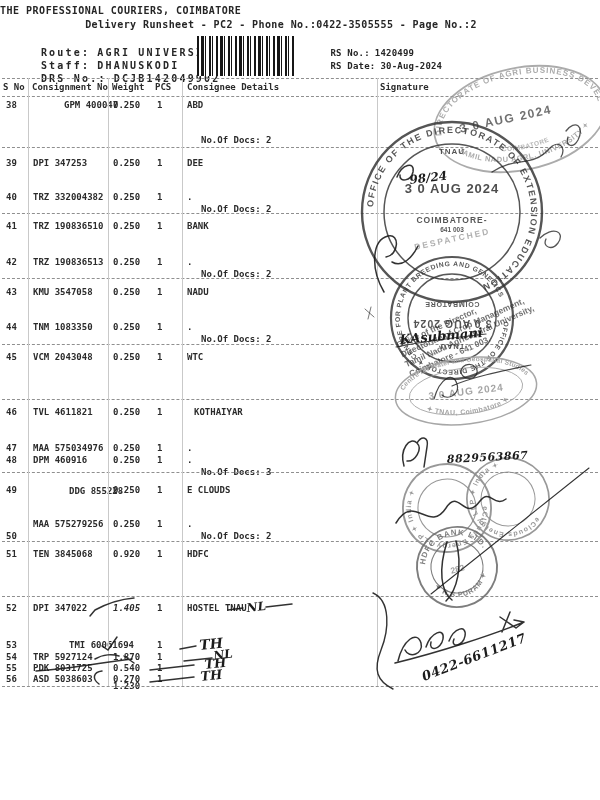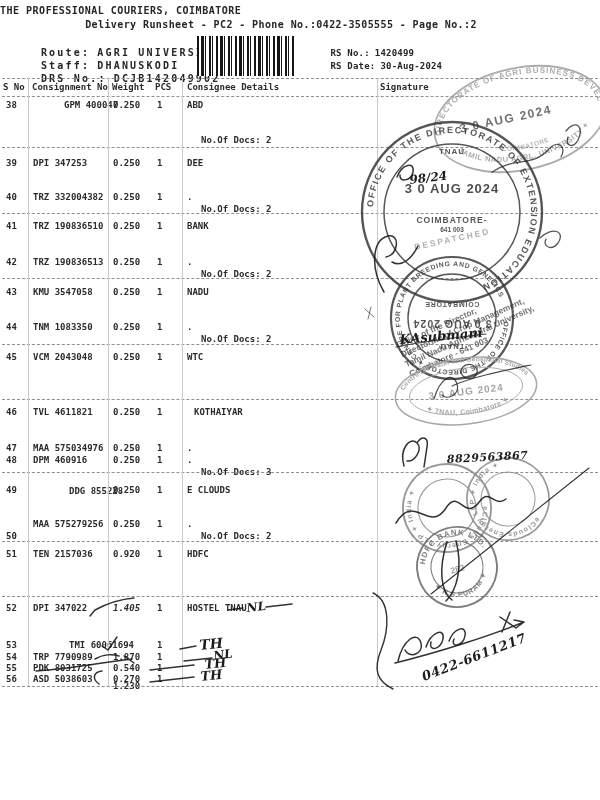--- a/index.html
+++ b/index.html
@@ -122,36 +122,36 @@
       <span class="cell" style="left: 113px; top: 485px;">0.250</span>
       <span class="cell" style="left: 157px; top: 485px;">1</span>
       <span class="cell" style="left: 187px; top: 485px;">E CLOUDS</span>
       <span class="cell" style="left: 6px; top: 519px; margin-top: 12px;">50</span>
       <span class="cell" style="left: 33px; top: 519px;">MAA 575279256</span>
       <span class="cell" style="left: 113px; top: 519px;">0.250</span>
       <span class="cell" style="left: 157px; top: 519px;">1</span>
       <span class="cell" style="left: 187px; top: 519px;">.</span>
       <span class="cell" style="left: 201px; top: 531px;">No.Of Docs: 2</span>
       <span class="cell" style="left: 6px; top: 549px;">51</span>
-      <span class="cell" style="left: 33px; top: 549px;">TEN 2157036</span>
+      <span class="cell" style="left: 33px; top: 549px;">TEN 3845068</span>
       <span class="cell" style="left: 113px; top: 549px;">0.920</span>
       <span class="cell" style="left: 157px; top: 549px;">1</span>
       <span class="cell" style="left: 187px; top: 549px;">HDFC</span>
       <span class="cell" style="left: 6px; top: 603px;">52</span>
       <span class="cell" style="left: 33px; top: 603px;">DPI 347022</span>
       <span class="cell" style="left: 113px; top: 603px; font-style: italic;">1.405</span>
       <span class="cell" style="left: 157px; top: 603px;">1</span>
       <span class="cell" style="left: 187px; top: 603px;">HOSTEL TNAU</span>
       <span class="cell" style="left: 6px; top: 640px;">53</span>
       <span class="cell" style="left: 33px; top: 640px; margin-left: 36px;">TMI 60061694</span>
       <span class="cell" style="left: 113px; top: 640px; margin-top: 41px;">1.230</span>
       <span class="cell" style="left: 157px; top: 640px;">1</span>
       <span class="cell" style="left: 187px; top: 640px;"></span>
       <span class="cell" style="left: 6px; top: 652px;">54</span>
-      <span class="cell" style="left: 33px; top: 652px;">TRP 7790989</span>
+      <span class="cell" style="left: 33px; top: 652px;">TRP 5927124</span>
       <span class="cell" style="left: 113px; top: 652px;">1.870</span>
       <span class="cell" style="left: 157px; top: 652px;">1</span>
       <span class="cell" style="left: 187px; top: 652px;"></span>
       <span class="cell" style="left: 6px; top: 663px;">55</span>
       <span class="cell" style="left: 33px; top: 663px;">PDK 8031725</span>
       <span class="cell" style="left: 113px; top: 663px;">0.540</span>
       <span class="cell" style="left: 157px; top: 663px;">1</span>
       <span class="cell" style="left: 187px; top: 663px;"></span>
       <span class="cell" style="left: 6px; top: 674px;">56</span>
       <span class="cell" style="left: 33px; top: 674px;">ASD 5038603</span>

